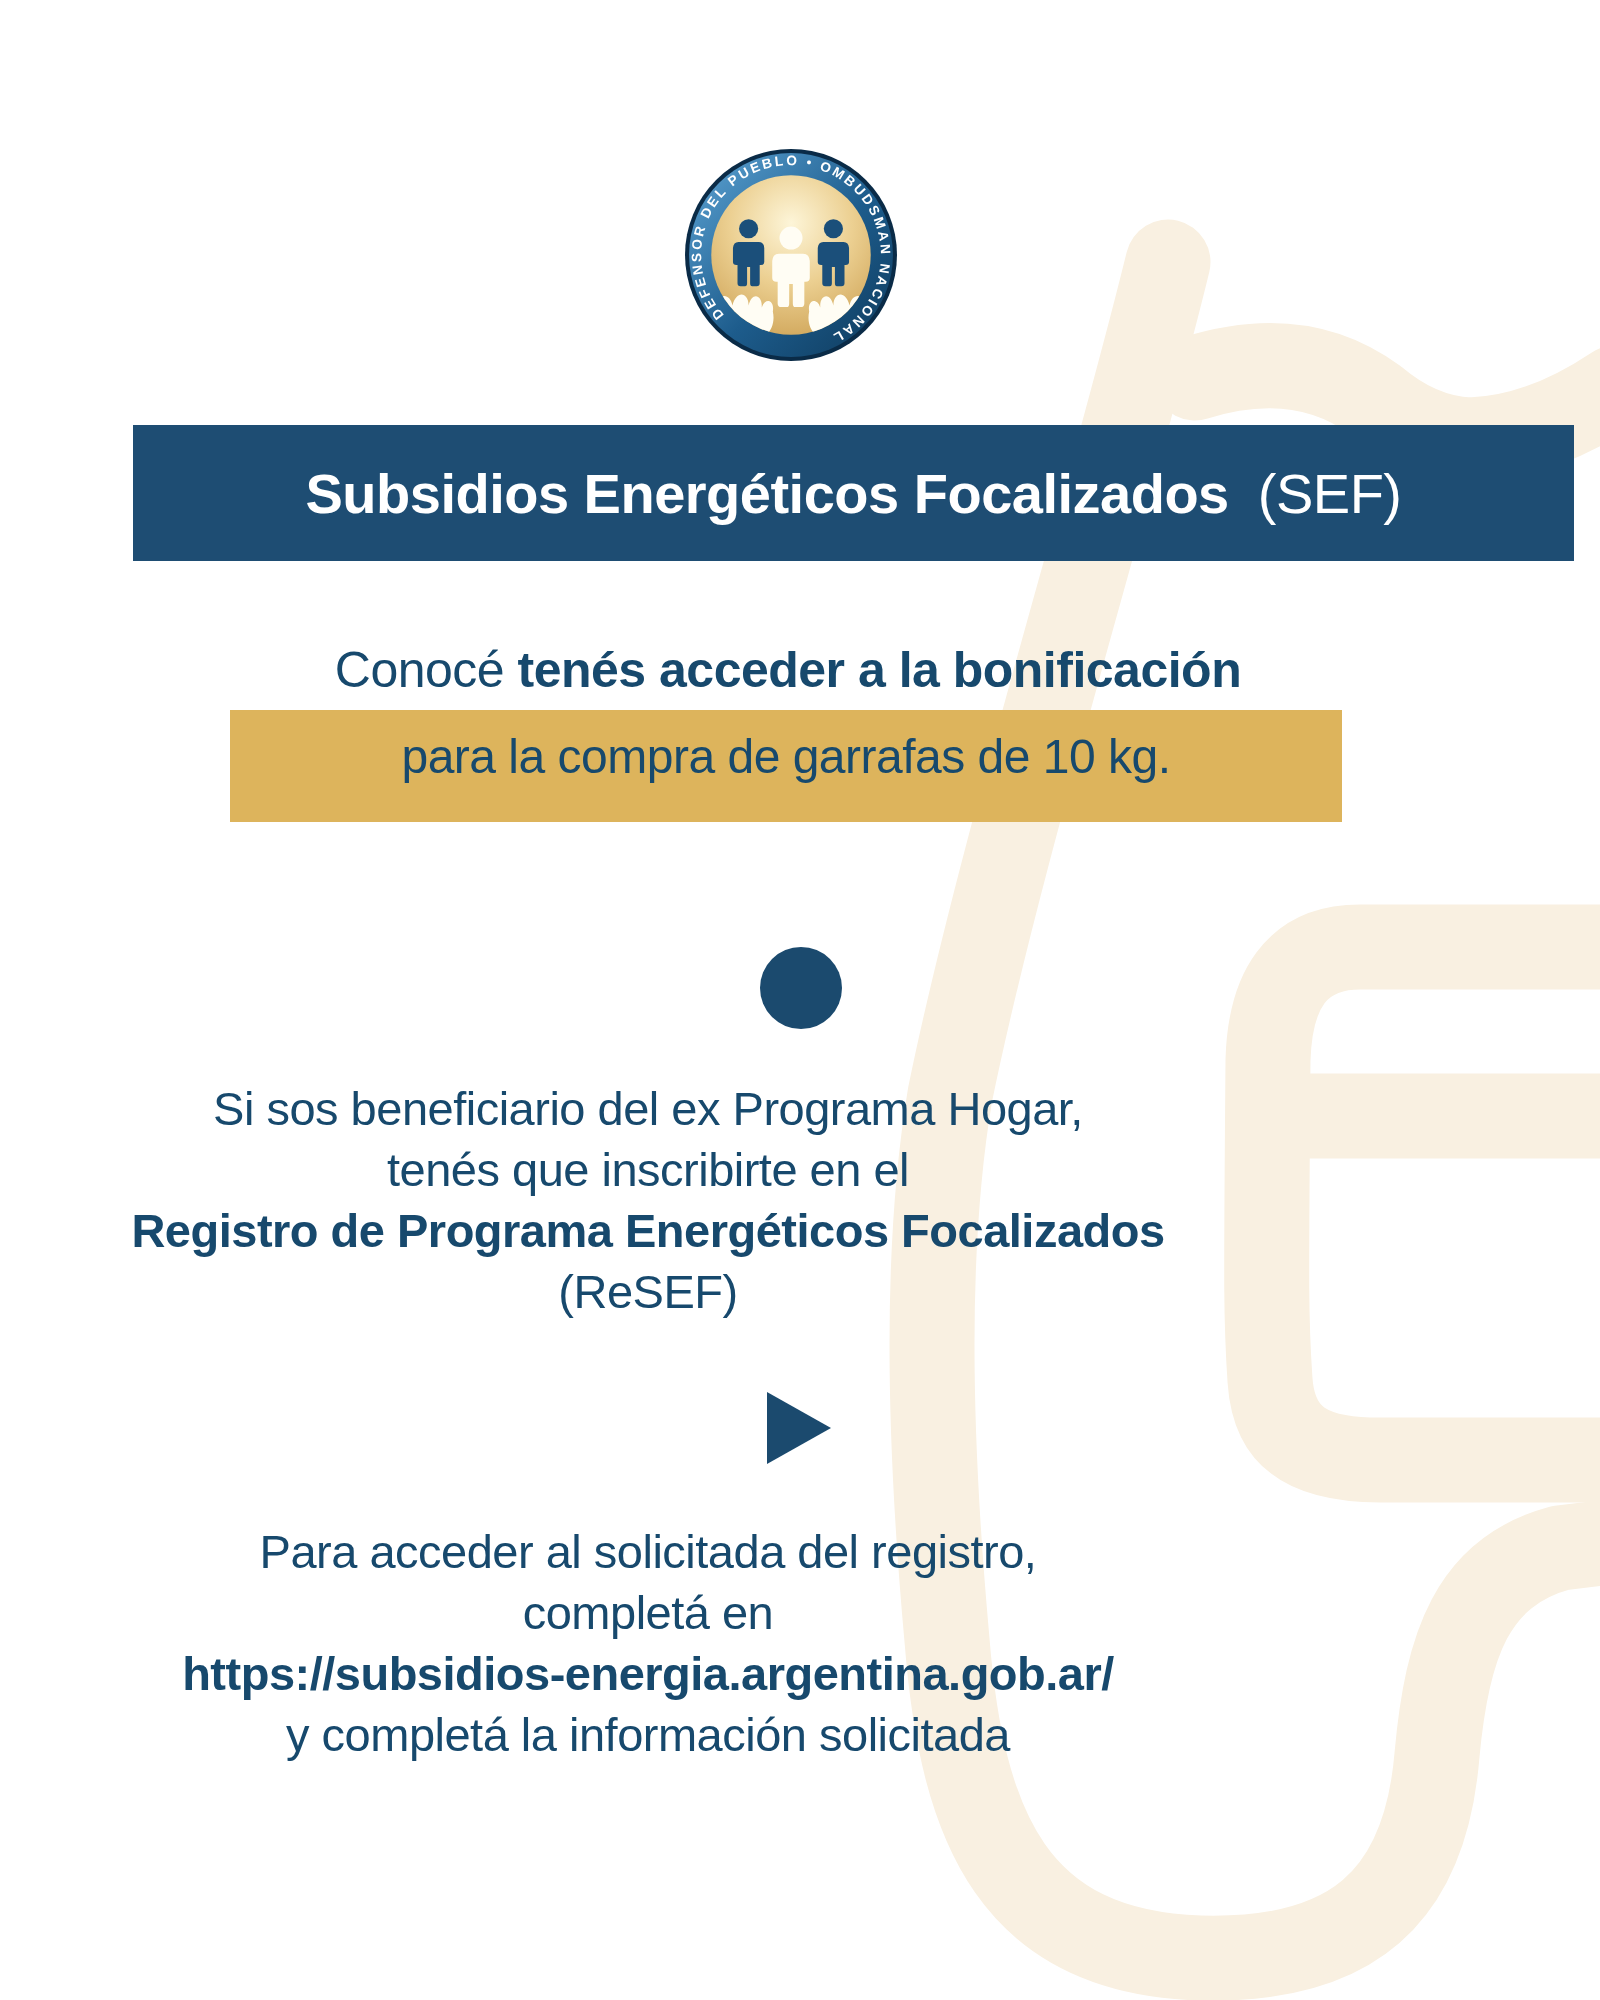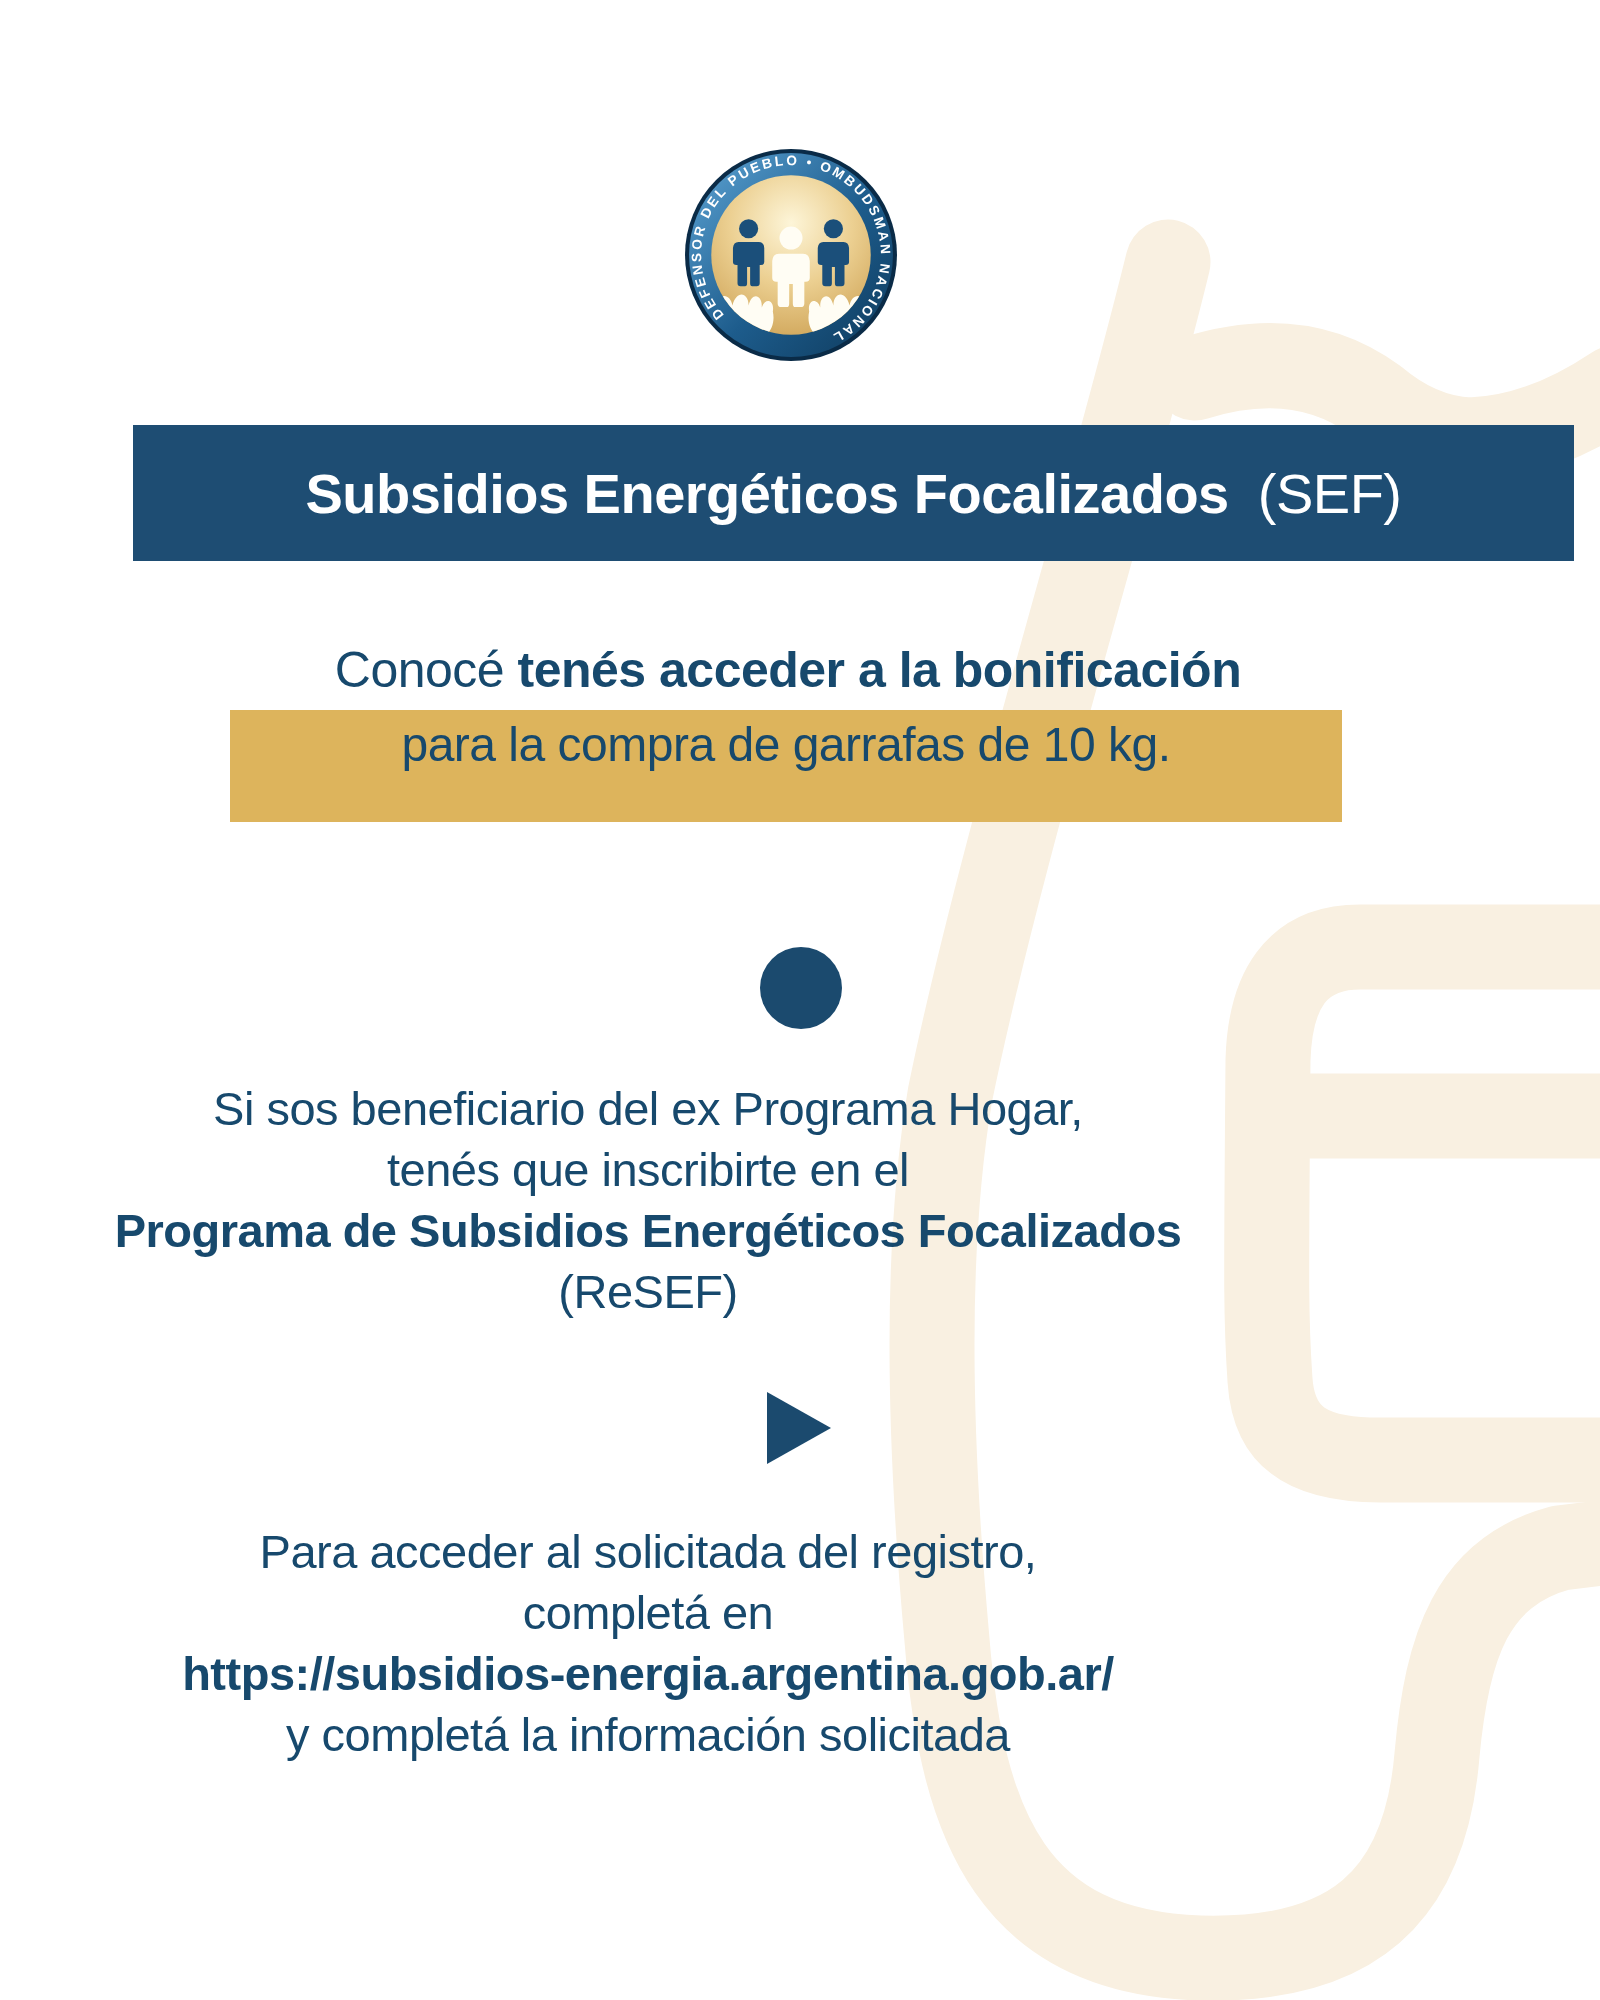--- a/index.html
+++ b/index.html
@@ -33,21 +33,21 @@
     font-weight:400;letter-spacing:-0.5px;white-space:nowrap;
   }
   .intro strong{font-weight:700;}
 
   .gold-band{
     position:absolute;left:230px;top:710px;width:1112px;height:112px;
     background:#ddb45c;
     text-align:center;
   }
   .gold-band span{
-    display:block;padding-top:8px;
+    display:block;padding-top:20px;
     font-size:48px;line-height:54px;color:#17496d;letter-spacing:-0.5px;
     white-space:nowrap;
   }
 
   .bullet{
     position:absolute;left:760px;top:947px;width:82px;height:82px;
     border-radius:50%;background:#1b4a6e;
   }
 
   .para{
@@ -155,21 +155,21 @@
 
     <div class="gold-band">
       <span>para la compra de garrafas de 10 kg.</span>
     </div>
 
     <div class="bullet"></div>
 
     <p class="para p1">
       <span>Si sos beneficiario del ex Programa Hogar,</span><br>
       <span>tenés que inscribirte en el</span><br>
-      <strong>Programa de Subsidios Energéticos Focalizados</strong><br>
+      <strong>Registro de Programa Energéticos Focalizados</strong><br>
       <span>(ReSEF)</span>
     </p>
 
     <div class="arrow"></div>
 
     <p class="para p2">
       <span>Para acceder al solicitada del registro,</span><br>
       <span>completá en</span><br>
       <strong class="url">https://subsidios-energia.argentina.gob.ar/</strong><br>
       <span>y completá la información solicitada</span>

